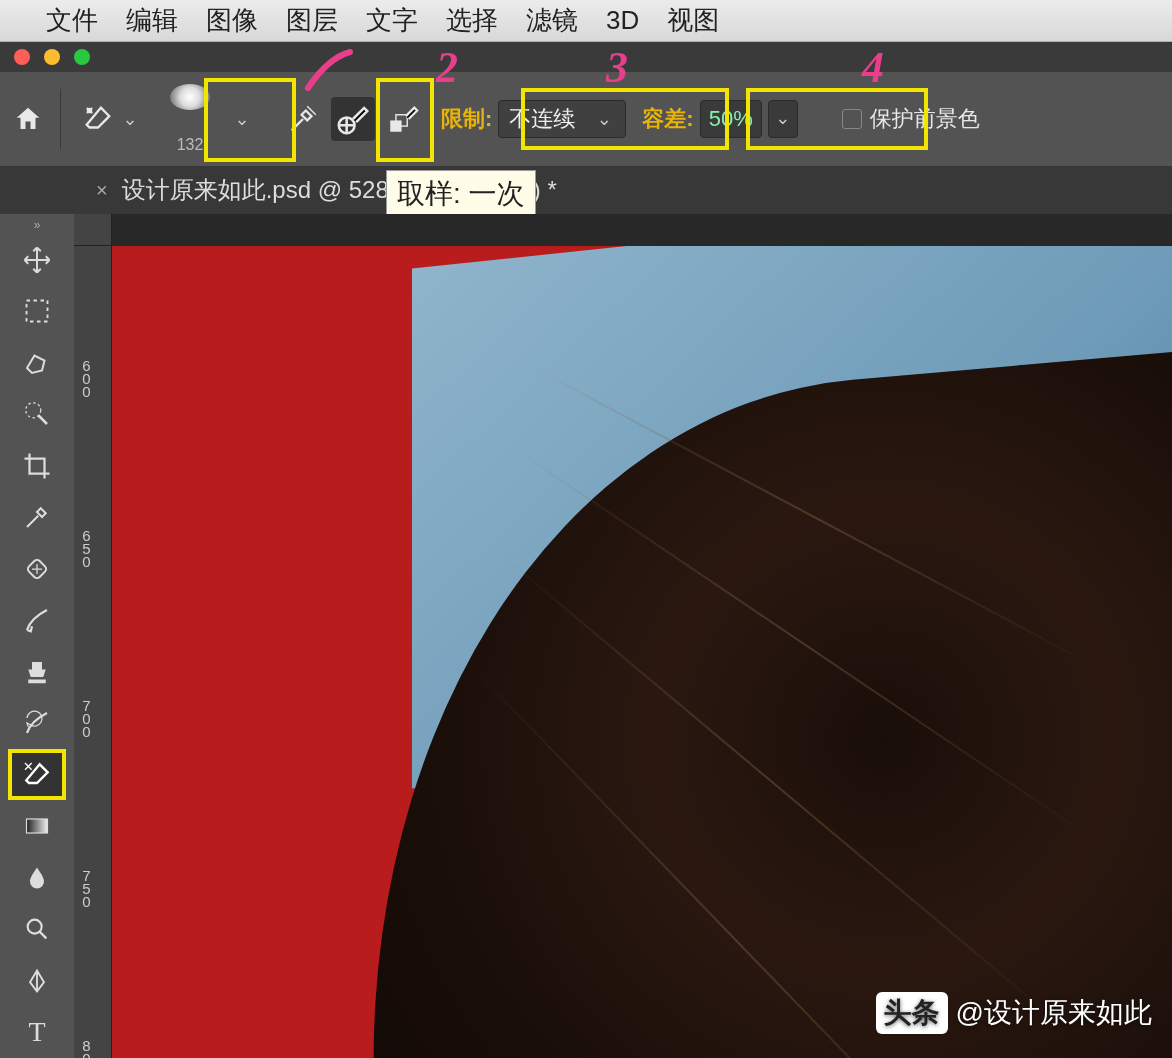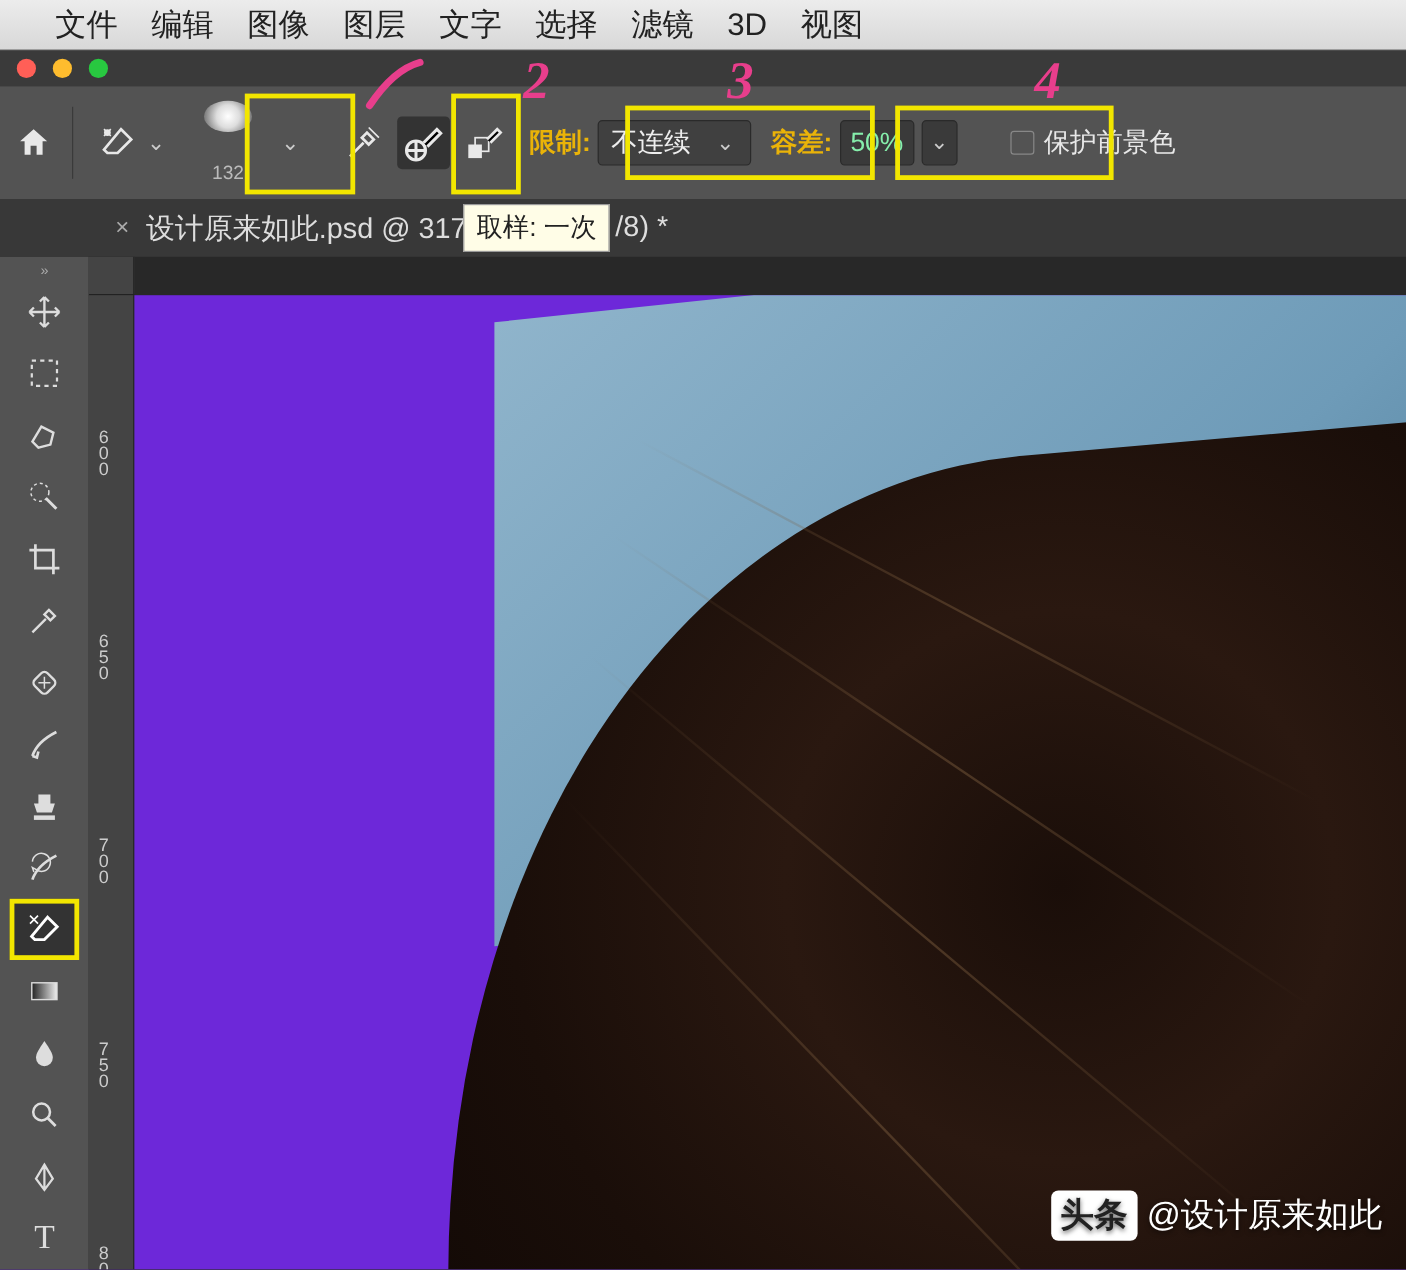--- a/index.html
+++ b/index.html
@@ -29,35 +29,35 @@
 .dropdown { display:flex; align-items:center; background:#404040; border:1px solid #2a2a2a; border-radius:4px; height:38px; padding:0 10px; gap:18px; color:#eee;}
 .numbox { display:flex; align-items:center; background:#3a3a3a; border:1px solid #2a2a2a; border-radius:4px; height:38px; padding:0 8px; color:#86efac; gap:6px;}
 .checkbox { width:20px;height:20px;border:1px solid #888;border-radius:3px; display:inline-block; margin-right:8px;}
 .yellow-box { position:absolute; border:4px solid #f2e600; pointer-events:none;}
 .annot { position:absolute; font-size:44px; font-family: "Comic Sans MS", cursive; color:#e83e8c; font-style:italic; font-weight:600;}
 .annot svg { display:block; }
 
 
 .doc-tabs { height:48px; background:#383838; display:flex; align-items:center; padding-left:96px; color:#ddd; font-size:24px; position:relative;}
 .tab-close { color:#aaa; margin-right:14px; font-size:20px;}
-.tooltip { position:absolute; background:#fffde7; border:1px solid #999; color:#222; font-size:22px; padding:4px 10px;}
+.tooltip { position:absolute; background:#fffde7; border:1px solid #999; color:#222; font-size:28px; padding:4px 10px;}
 
 
 .main { display:flex; height: calc(1058px - 42px - 30px - 94px - 48px); }
 .toolbar { width:74px; background:#535353; display:flex; flex-direction:column; align-items:center; padding-top:2px;}
 .toolbar .expand { height:18px; width:100%; display:flex;align-items:center;justify-content:center;color:#aaa;font-size:12px;}
 .toolslot { width:58px; height:52px; display:flex;align-items:center;justify-content:center; color:#ddd; position:relative;}
 .toolslot.selected { border:4px solid #f2e600; background:#333;}
 .canvas-wrap { flex:1; position:relative; background:#282828; overflow:hidden;}
 .ruler-h { position:absolute; left:38px; top:0; right:0; height:32px; background:#444; color:#ccc; font-size:16px; border-bottom:1px solid #222;}
 .ruler-h .tick { position:absolute; top:8px; transform:translateX(-50%);}
 .ruler-v { position:absolute; left:0; top:32px; width:38px; bottom:0; background:#444; color:#ccc; font-size:15px; border-right:1px solid #222;}
 .ruler-v .vt { position:absolute; left:4px; writing-mode:vertical-rl; text-orientation:upright; letter-spacing:-4px; transform:translateY(-50%);}
 .ruler-corner{position:absolute;left:0;top:0;width:38px;height:32px;background:#444;border-right:1px solid #222;border-bottom:1px solid #222;}
-.canvas { position:absolute; left:38px; top:32px; right:0; bottom:0; background:#6d28d9; overflow:hidden;}
+.canvas { position:absolute; left:38px; top:32px; right:0; bottom:0; background:#b91c1c; overflow:hidden;}
 .sky { position:absolute; left:300px; top:-20px; right:-50px; height:520px; background:linear-gradient(140deg,#8fb4cb 0%,#6e9bb8 60%,#4c7a96 100%); transform:skewY(-6deg);}
 .hair { position:absolute; right:-80px; top:140px; width:900px; height:900px; background:radial-gradient(ellipse at 60% 40%, #1a0e09 0%, #2a1810 30%, #1a0e09 60%, #0d0604 100%); border-top-left-radius:60% 80%; transform:rotate(-5deg);}
 .strand { position:absolute; background:linear-gradient(90deg, transparent, rgba(120,90,60,.5), transparent); height:2px; transform-origin:left center;}
 .watermark { position:absolute; right:20px; bottom:24px; color:#fff; font-size:28px; display:flex;align-items:center; gap:8px; text-shadow:0 1px 4px rgba(0,0,0,.6);}
 .watermark .logo{ background:#fff;color:#222;border-radius:6px;padding:2px 8px;font-weight:700;}
 svg { display:block; }
 </style>
 </head>
 <body>
 
@@ -152,21 +152,21 @@
   <svg width="60" height="54">
       <path d="M8 44 Q 28 14 50 8" stroke="#e83e8c" stroke-width="6" fill="none" stroke-linecap="round"></path>
     </svg>
 </div>
 <div class="annot" style="left:436px; top:42px">2</div>
 <div class="annot" style="left:606px; top:42px">3</div>
 <div class="annot" style="left:862px; top:42px">4</div>
 
 <div class="doc-tabs">
   <span class="tab-close">×</span>
-  <span>设计原来如此.psd @ 317</span>
+  <span>设计原来如此.psd @ 528</span>
   <div class="tooltip" style="left:386px; top:4px">取样: 一次</div>
   <span style="margin-left:124px">/8) *</span>
 </div>
 
 <div class="main">
 
   <div class="toolbar">
     <div class="expand">»</div>
     <div class="toolslot">
         <svg width="30" height="30" viewBox="0 0 24 24">

